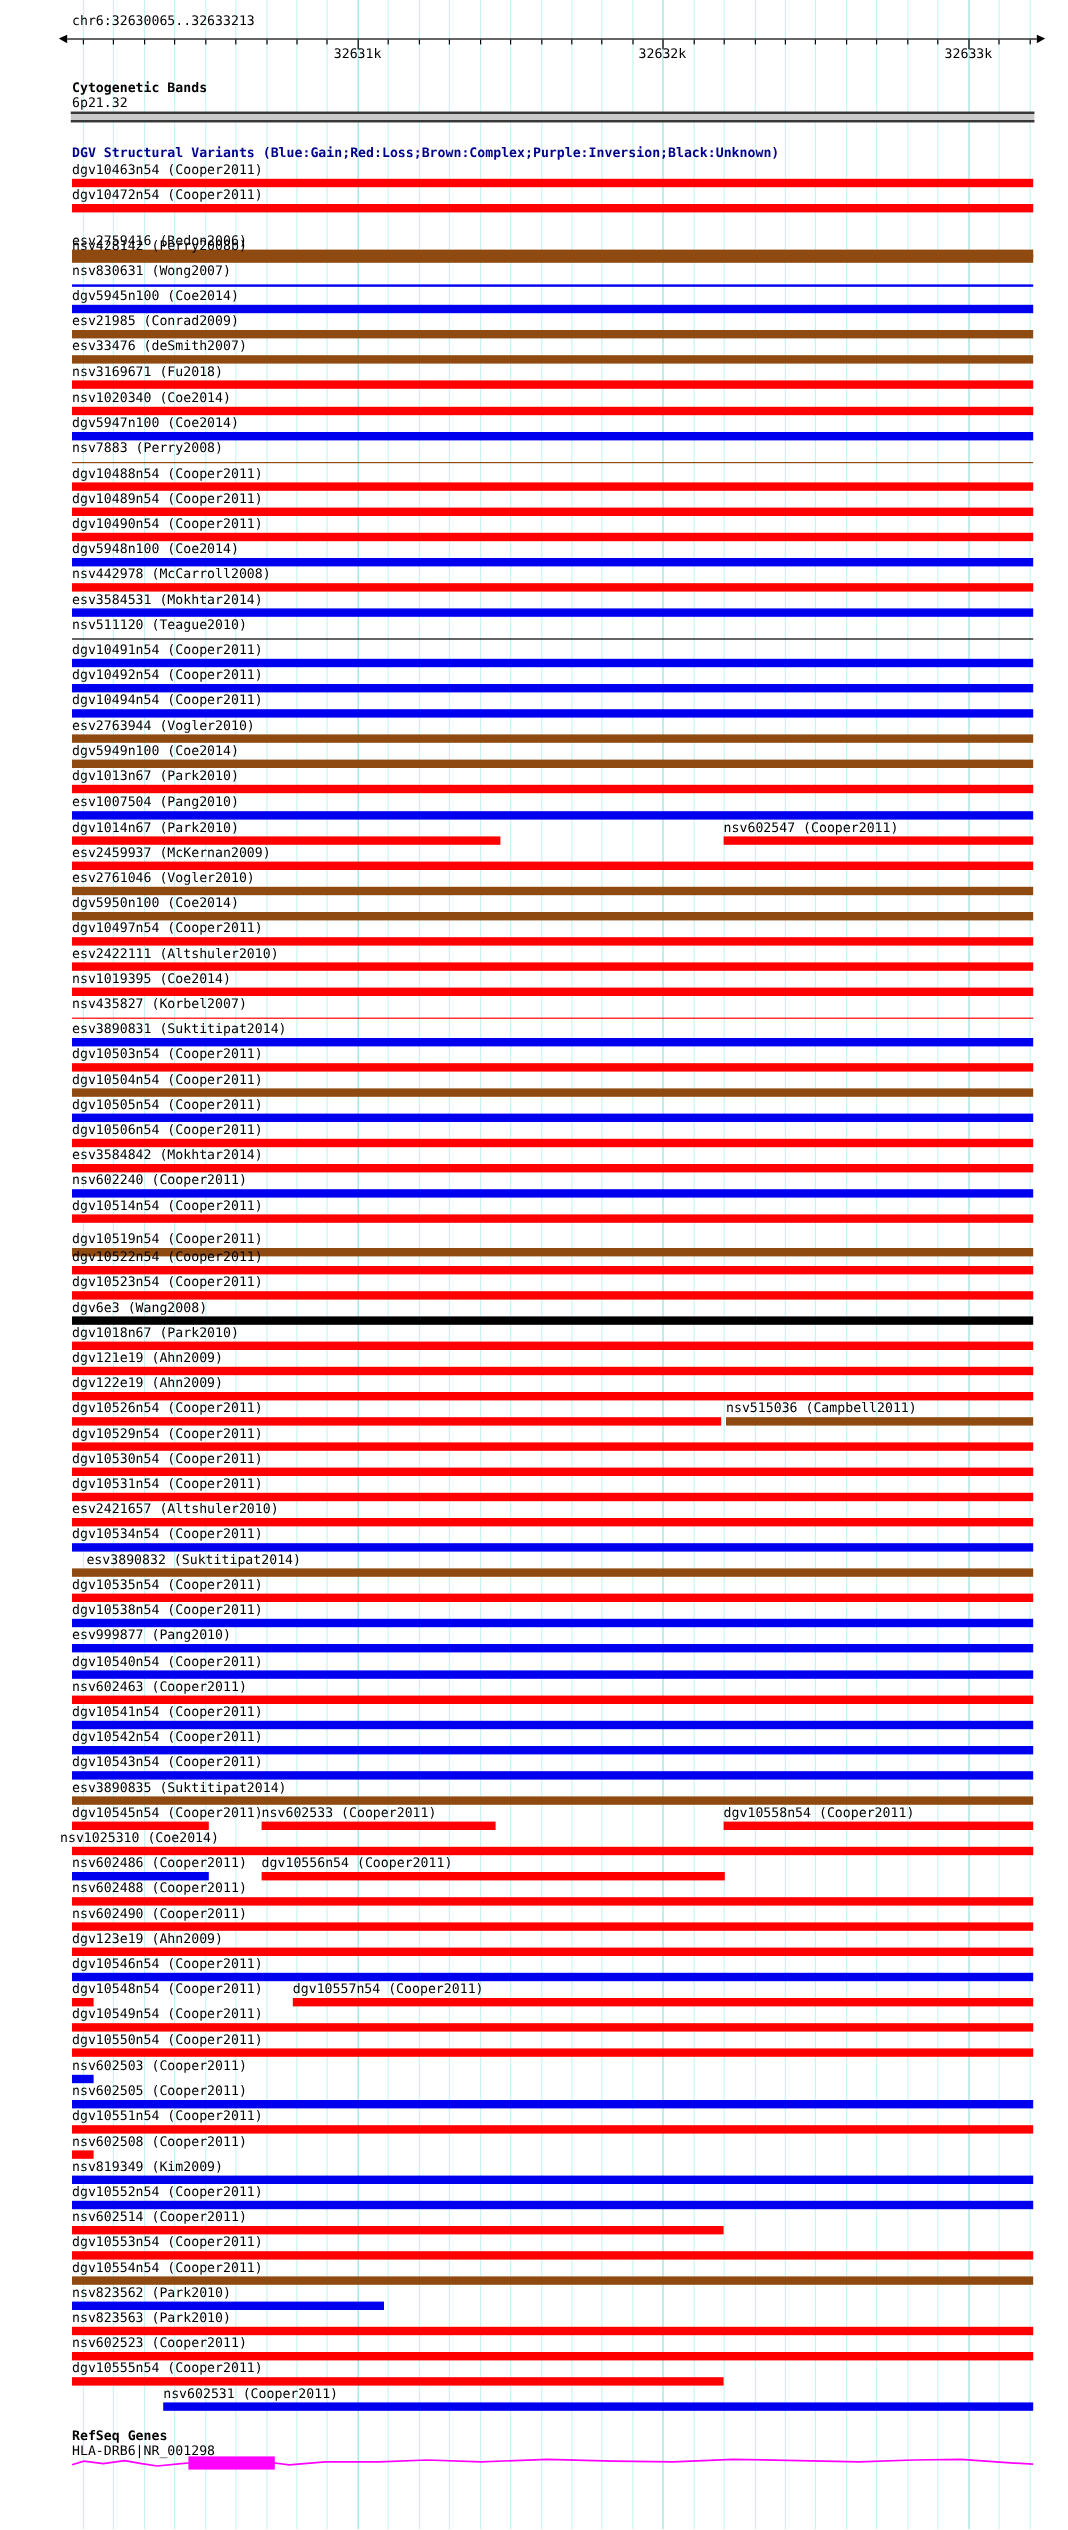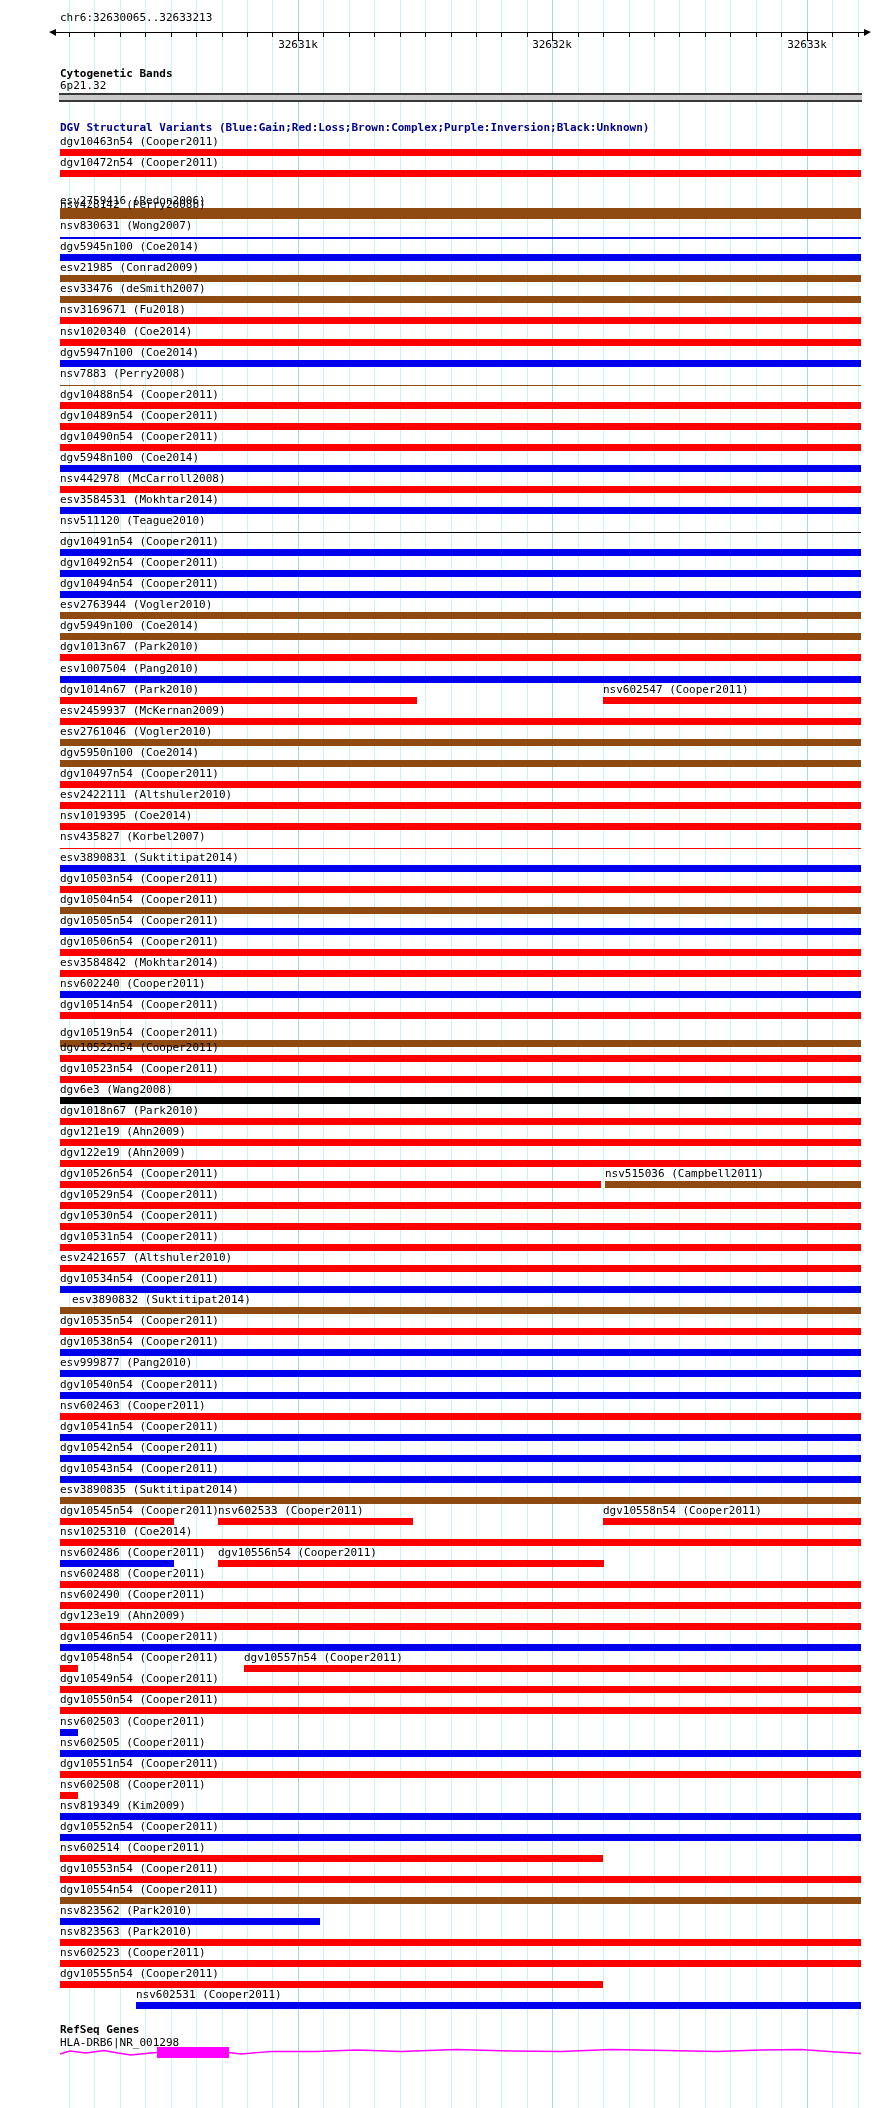--- a/index.html
+++ b/index.html
@@ -386,21 +386,21 @@
       </div>
       <div class="variant-row" style="top: 1368.9px;">
         <span class="variant-label" style="left: 60px;">dgv10545n54 (Cooper2011)</span>
         <span class="variant-label" style="left: 218px;">nsv602533 (Cooper2011)</span>
         <span class="variant-label" style="left: 603px;">dgv10558n54 (Cooper2011)</span>
         <div class="variant-bar" style="left: 60px; width: 114px; top: 13px; height: 7px; background: rgb(255, 0, 0);"></div>
         <div class="variant-bar" style="left: 218px; width: 195px; top: 13px; height: 7px; background: rgb(255, 0, 0);"></div>
         <div class="variant-bar" style="left: 603px; width: 258px; top: 13px; height: 7px; background: rgb(255, 0, 0);"></div>
       </div>
       <div class="variant-row" style="top: 1389.96px;">
-        <span class="variant-label" style="left: 60px; text-align: center;">nsv1025310 (Coe2014)</span>
+        <span class="variant-label" style="left: 50px; text-align: center;">nsv1025310 (Coe2014)</span>
         <div class="variant-bar" style="left: 60px; width: 801px; top: 13px; height: 7px; background: rgb(255, 0, 0);"></div>
       </div>
       <div class="variant-row" style="top: 1411.02px;">
         <span class="variant-label" style="left: 60px;">nsv602486 (Cooper2011)</span>
         <span class="variant-label" style="left: 218px;">dgv10556n54 (Cooper2011)</span>
         <div class="variant-bar" style="left: 60px; width: 114px; top: 13px; height: 7px; background: rgb(0, 0, 238);"></div>
         <div class="variant-bar" style="left: 218px; width: 386px; top: 13px; height: 7px; background: rgb(255, 0, 0);"></div>
       </div>
       <div class="variant-row" style="top: 1432.08px;">
         <span class="variant-label" style="left: 60px;">nsv602488 (Cooper2011)</span>

